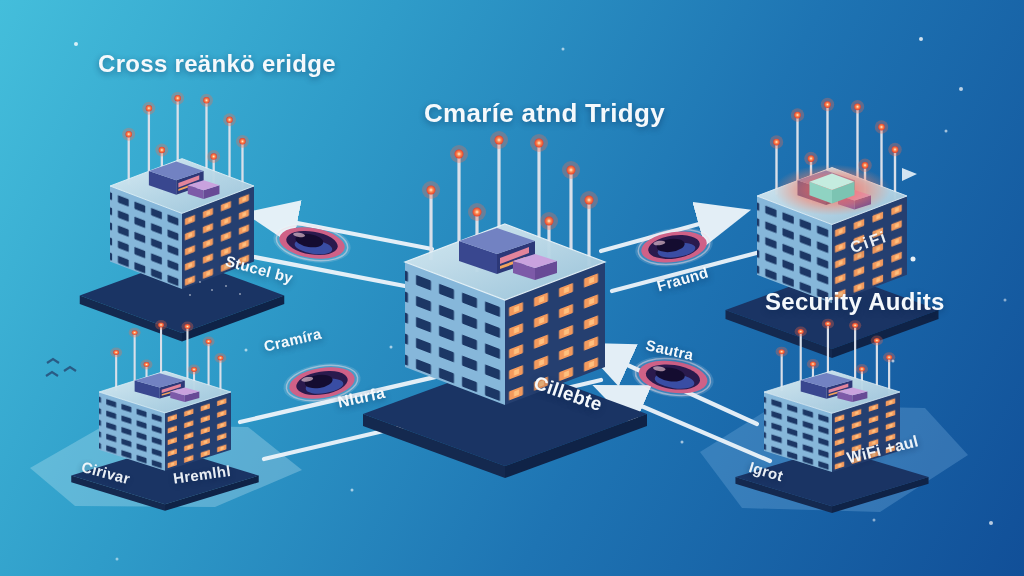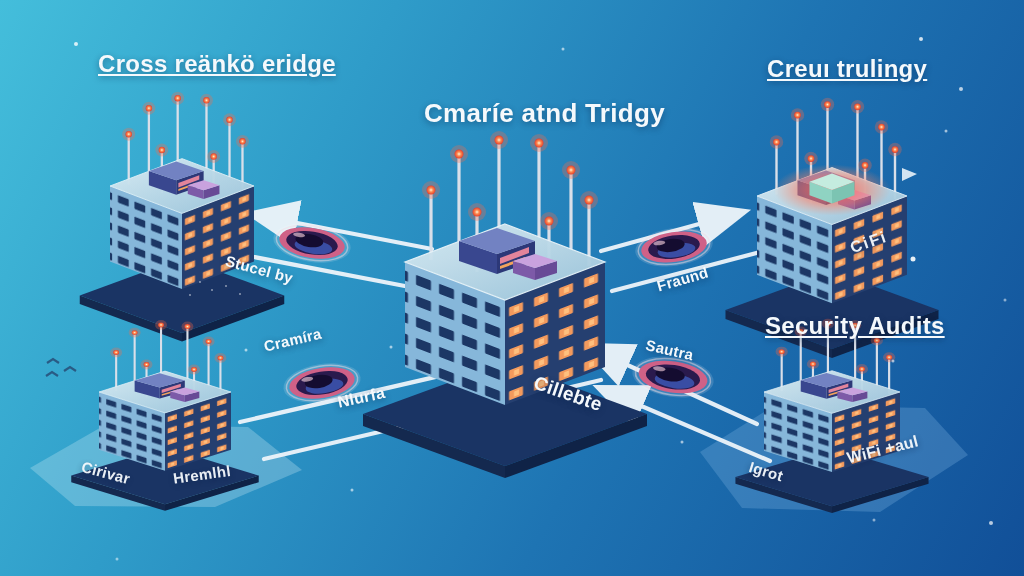--- a/index.html
+++ b/index.html
@@ -8,28 +8,28 @@
     background:linear-gradient(118deg,#44bedb 0%,#2f9cc9 30%,#1e74b3 62%,#114f98 100%);
     font-family:"Liberation Sans", sans-serif;
   }
   svg{position:absolute;left:0;top:0;}
   .lbl{
     position:absolute;color:#f5f9fc;font-weight:700;white-space:nowrap;
     text-shadow:0 2px 6px rgba(8,35,75,.45);transform-origin:left top;
     letter-spacing:.3px;
   }
   .xl{font-size:26px;}
-  .lg{font-size:24px;text-decoration:underline;}
+  .lg{font-size:24px;}
   .md{font-size:16px;}
   .sm{font-size:15px;}
   .t-cross{left:98px;top:50px;}
   .t-cmarie{left:424px;top:98px;}
   .t-creu{left:767px;top:55px;}
   .t-hrenyl{left:104px;top:320px;}
-  .t-security{left:765px;top:312px;}
+  .t-security{left:765px;top:288px;}
   .t-stucel{left:228px;top:252px;transform:rotate(15deg);}
   .t-fraund{left:655px;top:278px;transform:rotate(-16deg);}
   .t-cramira{left:262px;top:338px;transform:rotate(-13deg);}
   .t-nlurfa{left:336px;top:394px;transform:rotate(-12deg);}
   .t-cillebte{left:538px;top:372px;font-size:19px;transform:rotate(19deg);}
   .t-sautra{left:648px;top:336px;transform:rotate(13deg);}
   .t-cifi{left:848px;top:240px;transform:rotate(-19deg);letter-spacing:2px;opacity:.95;}
   .t-cirivar{left:84px;top:458px;transform:rotate(15deg);opacity:.95;}
   .t-hremlhl{left:172px;top:470px;transform:rotate(-8deg);opacity:.95;}
   .t-igrot{left:752px;top:458px;transform:rotate(17deg);opacity:.95;}
@@ -192,21 +192,20 @@
       <circle cx="200" cy="282" r="1" opacity="0.5"></circle>
       <circle cx="212" cy="290" r="1" opacity="0.5"></circle>
       <circle cx="226" cy="286" r="1" opacity="0.5"></circle>
       <circle cx="190" cy="295" r="1" opacity="0.5"></circle>
       <circle cx="240" cy="294" r="1" opacity="0.5"></circle>
     </g>
   </svg>
 
   <div class="lbl lg t-cross">Cross reänkö eridge</div>
   <div class="lbl xl t-cmarie">Cmaríe atnd Tridgy</div>
-  <div class="lbl lg t-creu">Creuı trulingy</div>
   <div class="lbl lg t-security">Security Audits</div>
 
   <div class="lbl sm t-stucel">Stucel by</div>
   <div class="lbl sm t-fraund">Fraund</div>
   <div class="lbl sm t-cramira">Cramíra</div>
   <div class="lbl md t-nlurfa">Nlurfa</div>
   <div class="lbl t-cillebte">Cillebte</div>
   <div class="lbl sm t-sautra">Sautra</div>
   <div class="lbl md t-cifi">CiFi</div>
 

